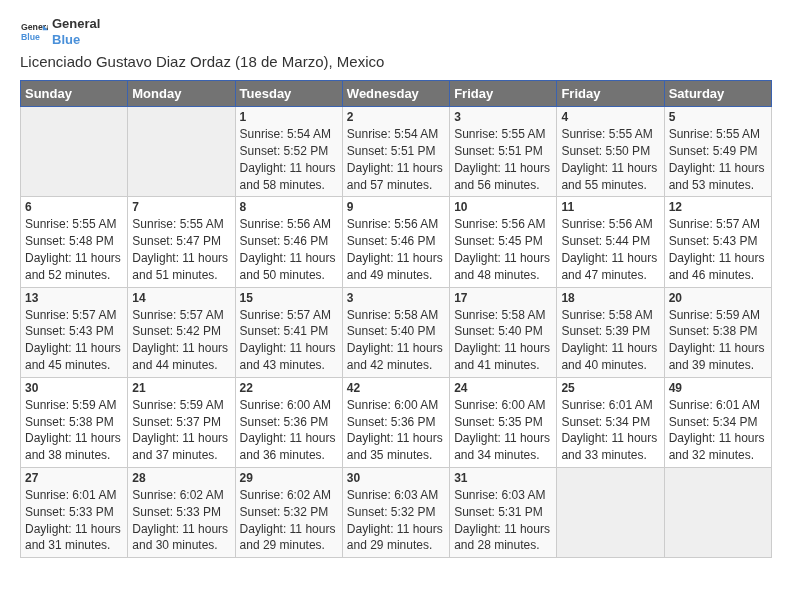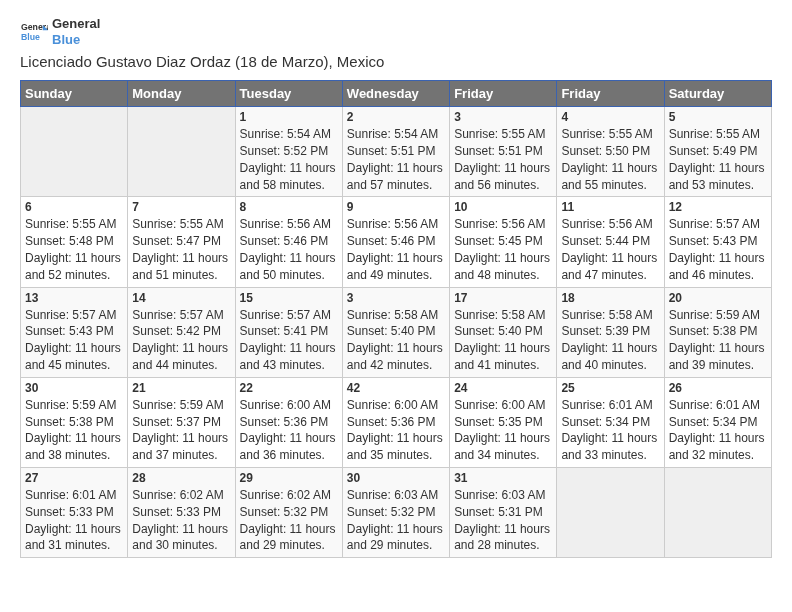--- a/index.html
+++ b/index.html
@@ -229,21 +229,21 @@
           </td>
           <td>
             <span class="day-number">24</span>
             <div class="day-info">Sunrise: 6:00 AM<br>Sunset: 5:35 PM<br>Daylight: 11 hours and 34 minutes.</div>
           </td>
           <td>
             <span class="day-number">25</span>
             <div class="day-info">Sunrise: 6:01 AM<br>Sunset: 5:34 PM<br>Daylight: 11 hours and 33 minutes.</div>
           </td>
           <td>
-            <span class="day-number">26</span>
+            <span class="day-number">49</span>
             <div class="day-info">Sunrise: 6:01 AM<br>Sunset: 5:34 PM<br>Daylight: 11 hours and 32 minutes.</div>
           </td>
         </tr>
         <tr>
           <td>
             <span class="day-number">27</span>
             <div class="day-info">Sunrise: 6:01 AM<br>Sunset: 5:33 PM<br>Daylight: 11 hours and 31 minutes.</div>
           </td>
           <td>
             <span class="day-number">28</span>

